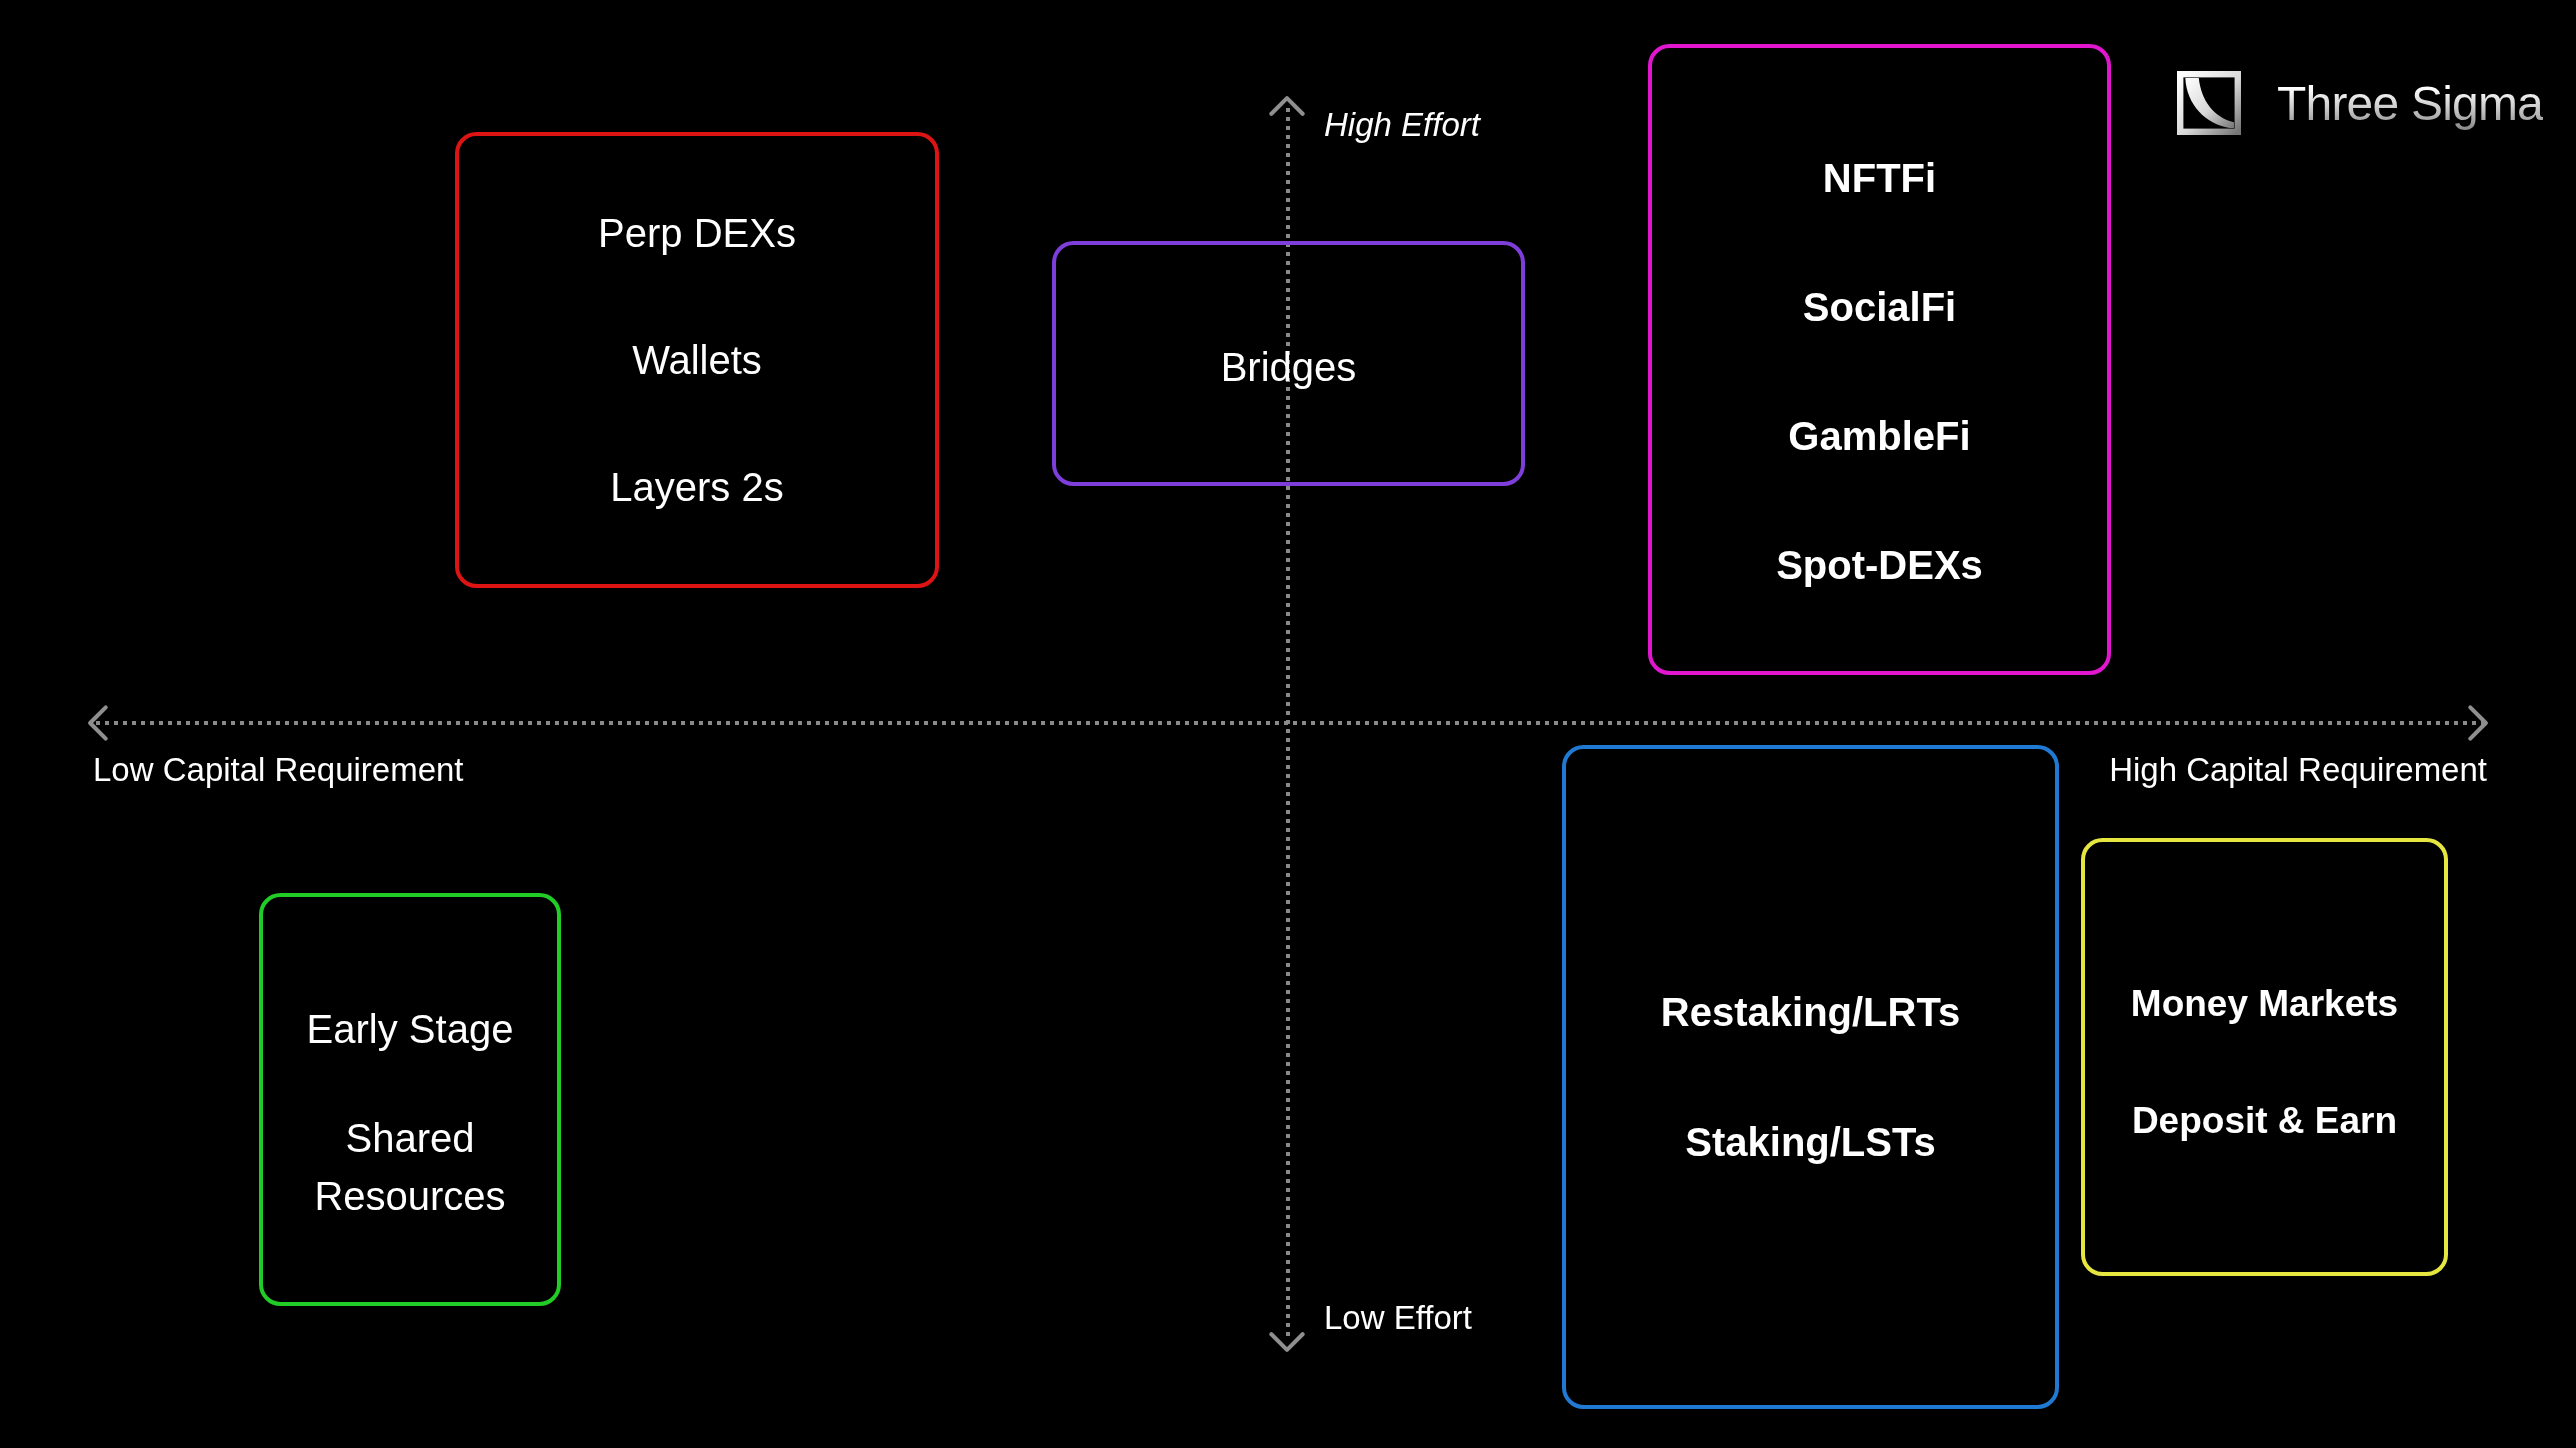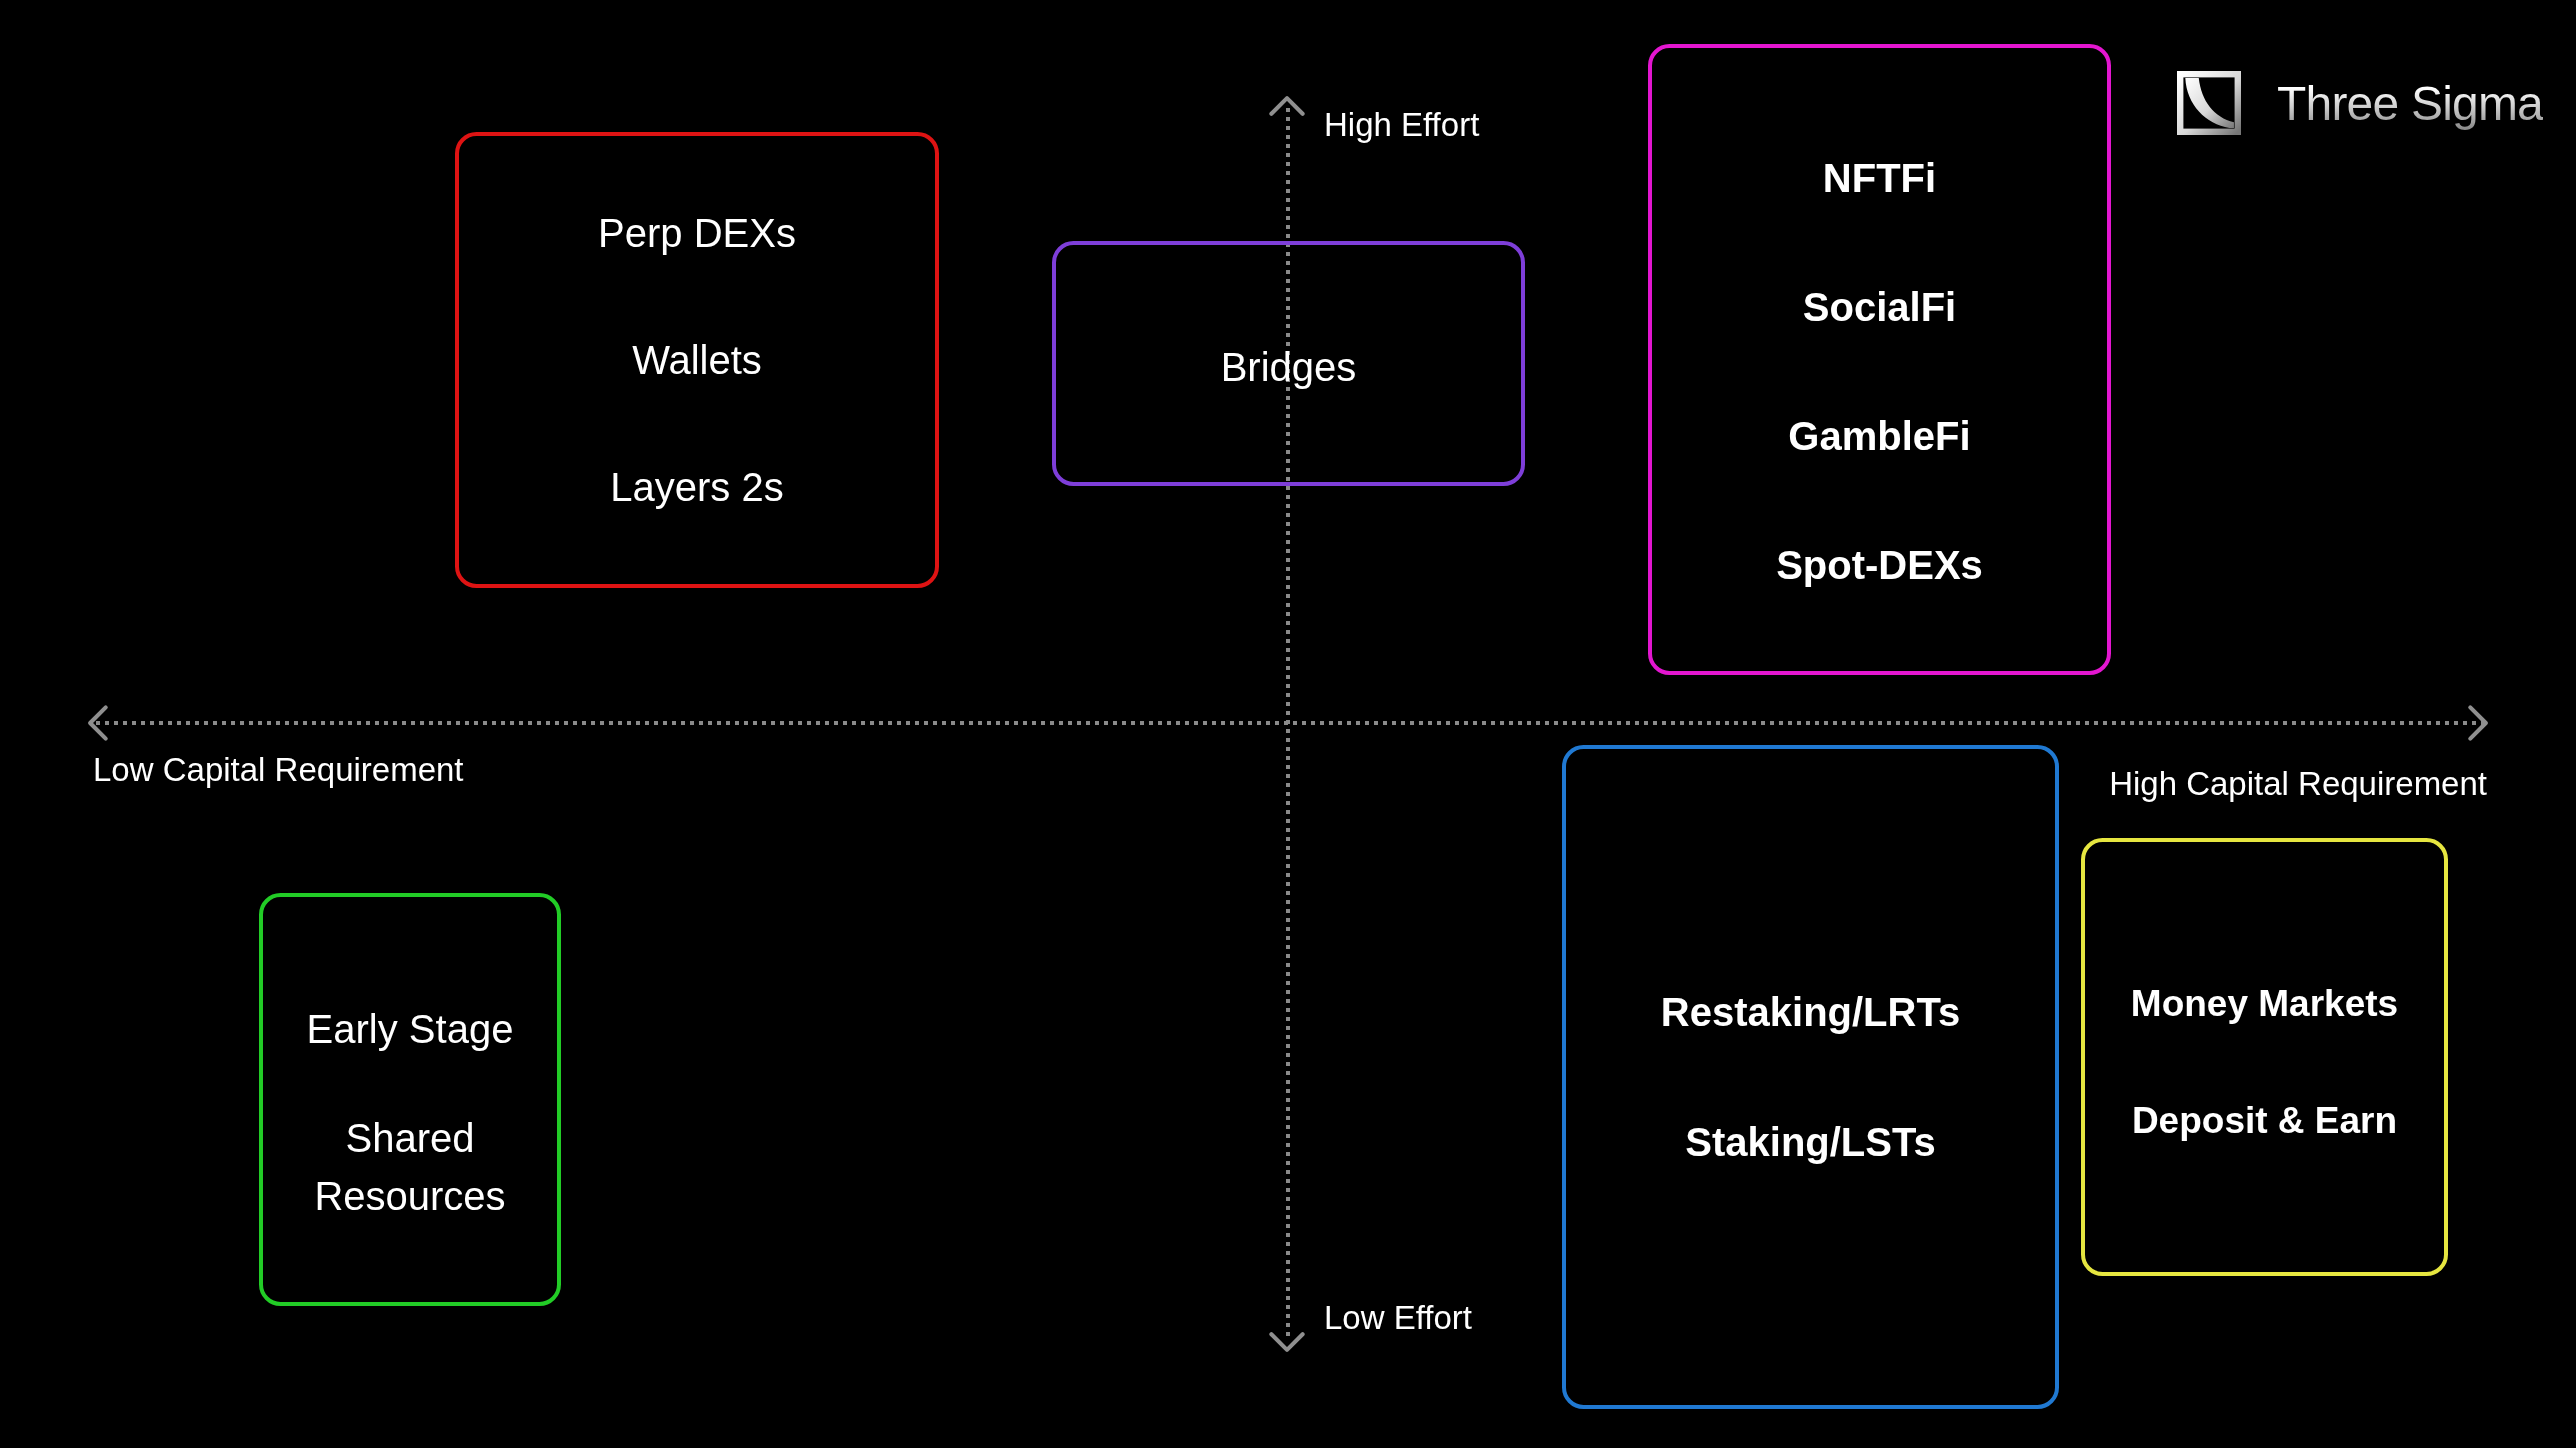--- a/index.html
+++ b/index.html
@@ -39,24 +39,24 @@
   .chev-left  { left: 86px;  top: 704px;  width: 23px; height: 38px; }
   .chev-right { left: 2467px; top: 704px;  width: 23px; height: 38px; }
 
   .axis-label {
     position: absolute;
     font-size: 33px;
     font-weight: 400;
     white-space: nowrap;
     z-index: 4;
   }
-  .lbl-high-effort { left: 1324px; top: 106px; }
+  .lbl-high-effort { left: 1324px; top: 106px; font-style: italic; }
   .lbl-low-effort  { left: 1324px; top: 1299px; }
   .lbl-low-cap     { left: 93px;  top: 751px; }
-  .lbl-high-cap    { right: 89px; top: 751px; margin-top: 14px; }
+  .lbl-high-cap    { right: 89px; top: 751px; }
 
   
   .box {
     position: absolute;
     border: 4.1px solid #fff;
     border-radius: 21.5px;
     box-sizing: border-box;
     display: flex;
     flex-direction: column;
     align-items: center;

